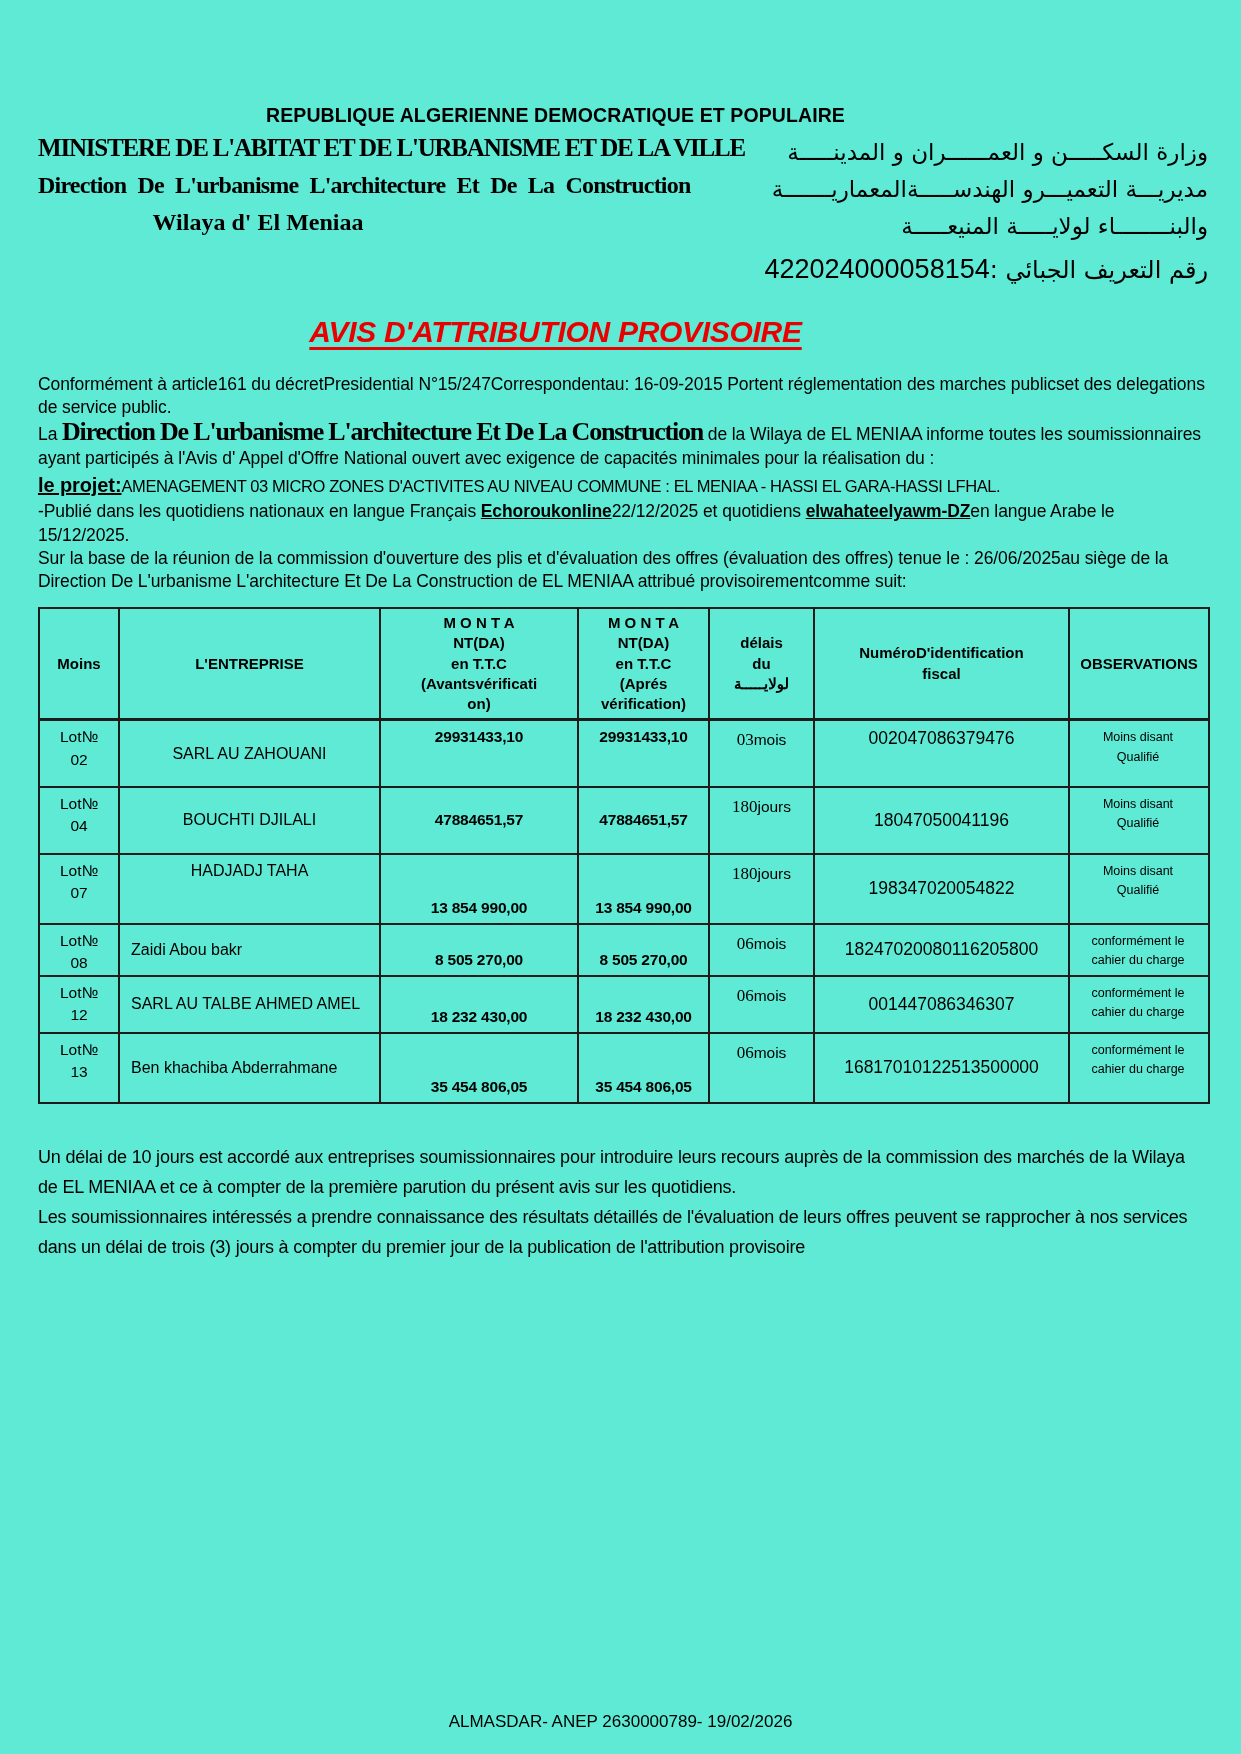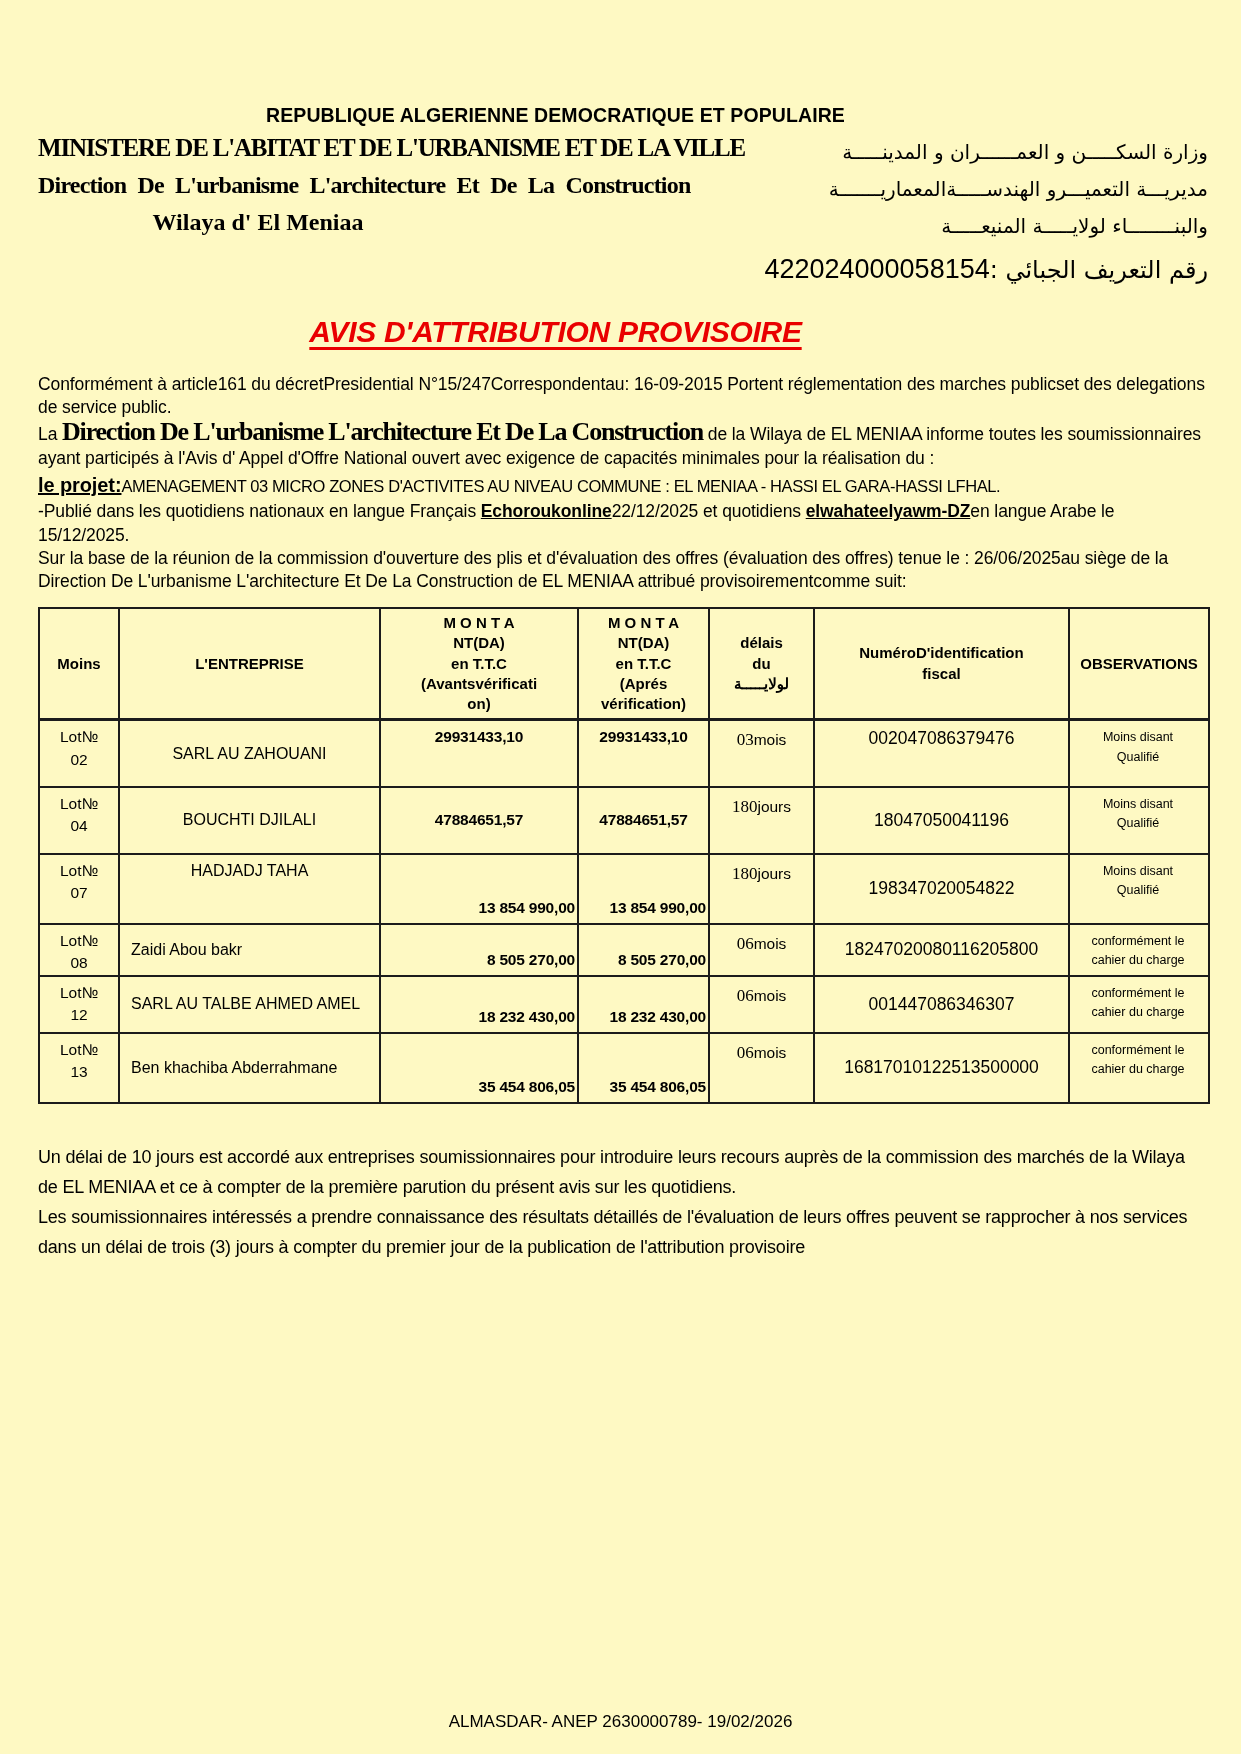--- a/index.html
+++ b/index.html
@@ -1,29 +1,29 @@
 <!DOCTYPE html>
 <html><head>
 <meta charset="utf-8">
 <style>
   html,body { margin:0; padding:0; background:#ffffff; }
   .page {
-    position:relative; width:1241px; height:1754px; background:#fef9c3;
+    position:relative; width:1241px; height:1754px; background:#5eead4;
     box-sizing:border-box; padding:104px 33px 0 38px; overflow:hidden;
     font-family:"Liberation Sans", sans-serif; color:#000;
   }
   
   .republic { width:1035px; text-align:center; font-weight:bold; font-size:19.5px; letter-spacing:0.1px; }
   .org-row { display:flex; justify-content:space-between; margin-top:7px; }
   .org-fr { width:625px; font-family:"Liberation Serif", serif; font-weight:bold; }
   .org-fr .l1 { font-size:25px; letter-spacing:-1.2px; white-space:nowrap; }
   .org-fr .l2 { font-size:24px; margin-top:10px; word-spacing:6px; letter-spacing:-0.8px; white-space:nowrap; }
   .org-fr .l3 { font-size:24px; margin-top:10px; width:440px; text-align:center; }
   .org-ar { flex:1; direction:rtl; text-align:right; padding-left:70px; padding-right:0;
-            font-family:"DejaVu Sans", sans-serif; font-size:20px; line-height:37px; }
+            font-family:"DejaVu Sans", sans-serif; font-size:23px; line-height:37px; }
   .org-ar div { padding-left:38px; }
   .tax-line { direction:rtl; text-align:right; margin-top:9px;
               font-family:"DejaVu Sans", sans-serif; font-size:24px; }
   .tax-line .num { font-family:"Liberation Sans", sans-serif; font-size:27px; letter-spacing:0.5px; }
   
   .title-wrap { margin-top:30px; text-align:center; padding-right:135px; }
   .title-wrap span {
     font-weight:bold; font-style:italic; font-size:30px; letter-spacing:-0.3px;
     text-decoration:underline; text-decoration-thickness:2.5px; text-underline-offset:5px;
   }
@@ -49,21 +49,21 @@
   td.mont { text-align:center; font-weight:bold; font-size:15.5px; letter-spacing:-0.2px; }
   td.delai { text-align:center; vertical-align:top; padding-top:9px; }
   .dnum { font-family:Liberation Serif, serif; font-size:17px; }
   .dunit { font-size:15.5px; }
   td.nif { text-align:center; font-size:17.5px; vertical-align:middle; }
   td.obs { font-size:12.5px; text-align:center; vertical-align:top; padding:7px 4px 0 2px;
            white-space:pre-line; line-height:1.55; }
   tbody tr:nth-child(1) td.mont { vertical-align:top; padding-top:7px; }
   tbody tr:nth-child(1) td.nif  { vertical-align:top; padding-top:7px; }
   tbody tr:nth-child(2) td.mont { vertical-align:middle; }
-  tbody tr:nth-child(n+3) td.mont { vertical-align:bottom; padding-bottom:6px;text-align:right; }
+  tbody tr:nth-child(n+3) td.mont { vertical-align:bottom; padding-bottom:6px; }
   tbody tr:nth-child(3) td.ent { vertical-align:top; padding-top:7px; }
   tbody tr:nth-child(n+4) td.ent { text-align:left; padding-left:11px; }
   
   .footer-block { margin-top:38px; font-size:18px; line-height:30px; letter-spacing:-0.2px; }
   .footer-block p { margin:0; }
   .bottom-line { position:absolute; top:1712px; left:0; width:100%; text-align:center; font-size:17px; }
 </style>
 </head>
 <body>
 

